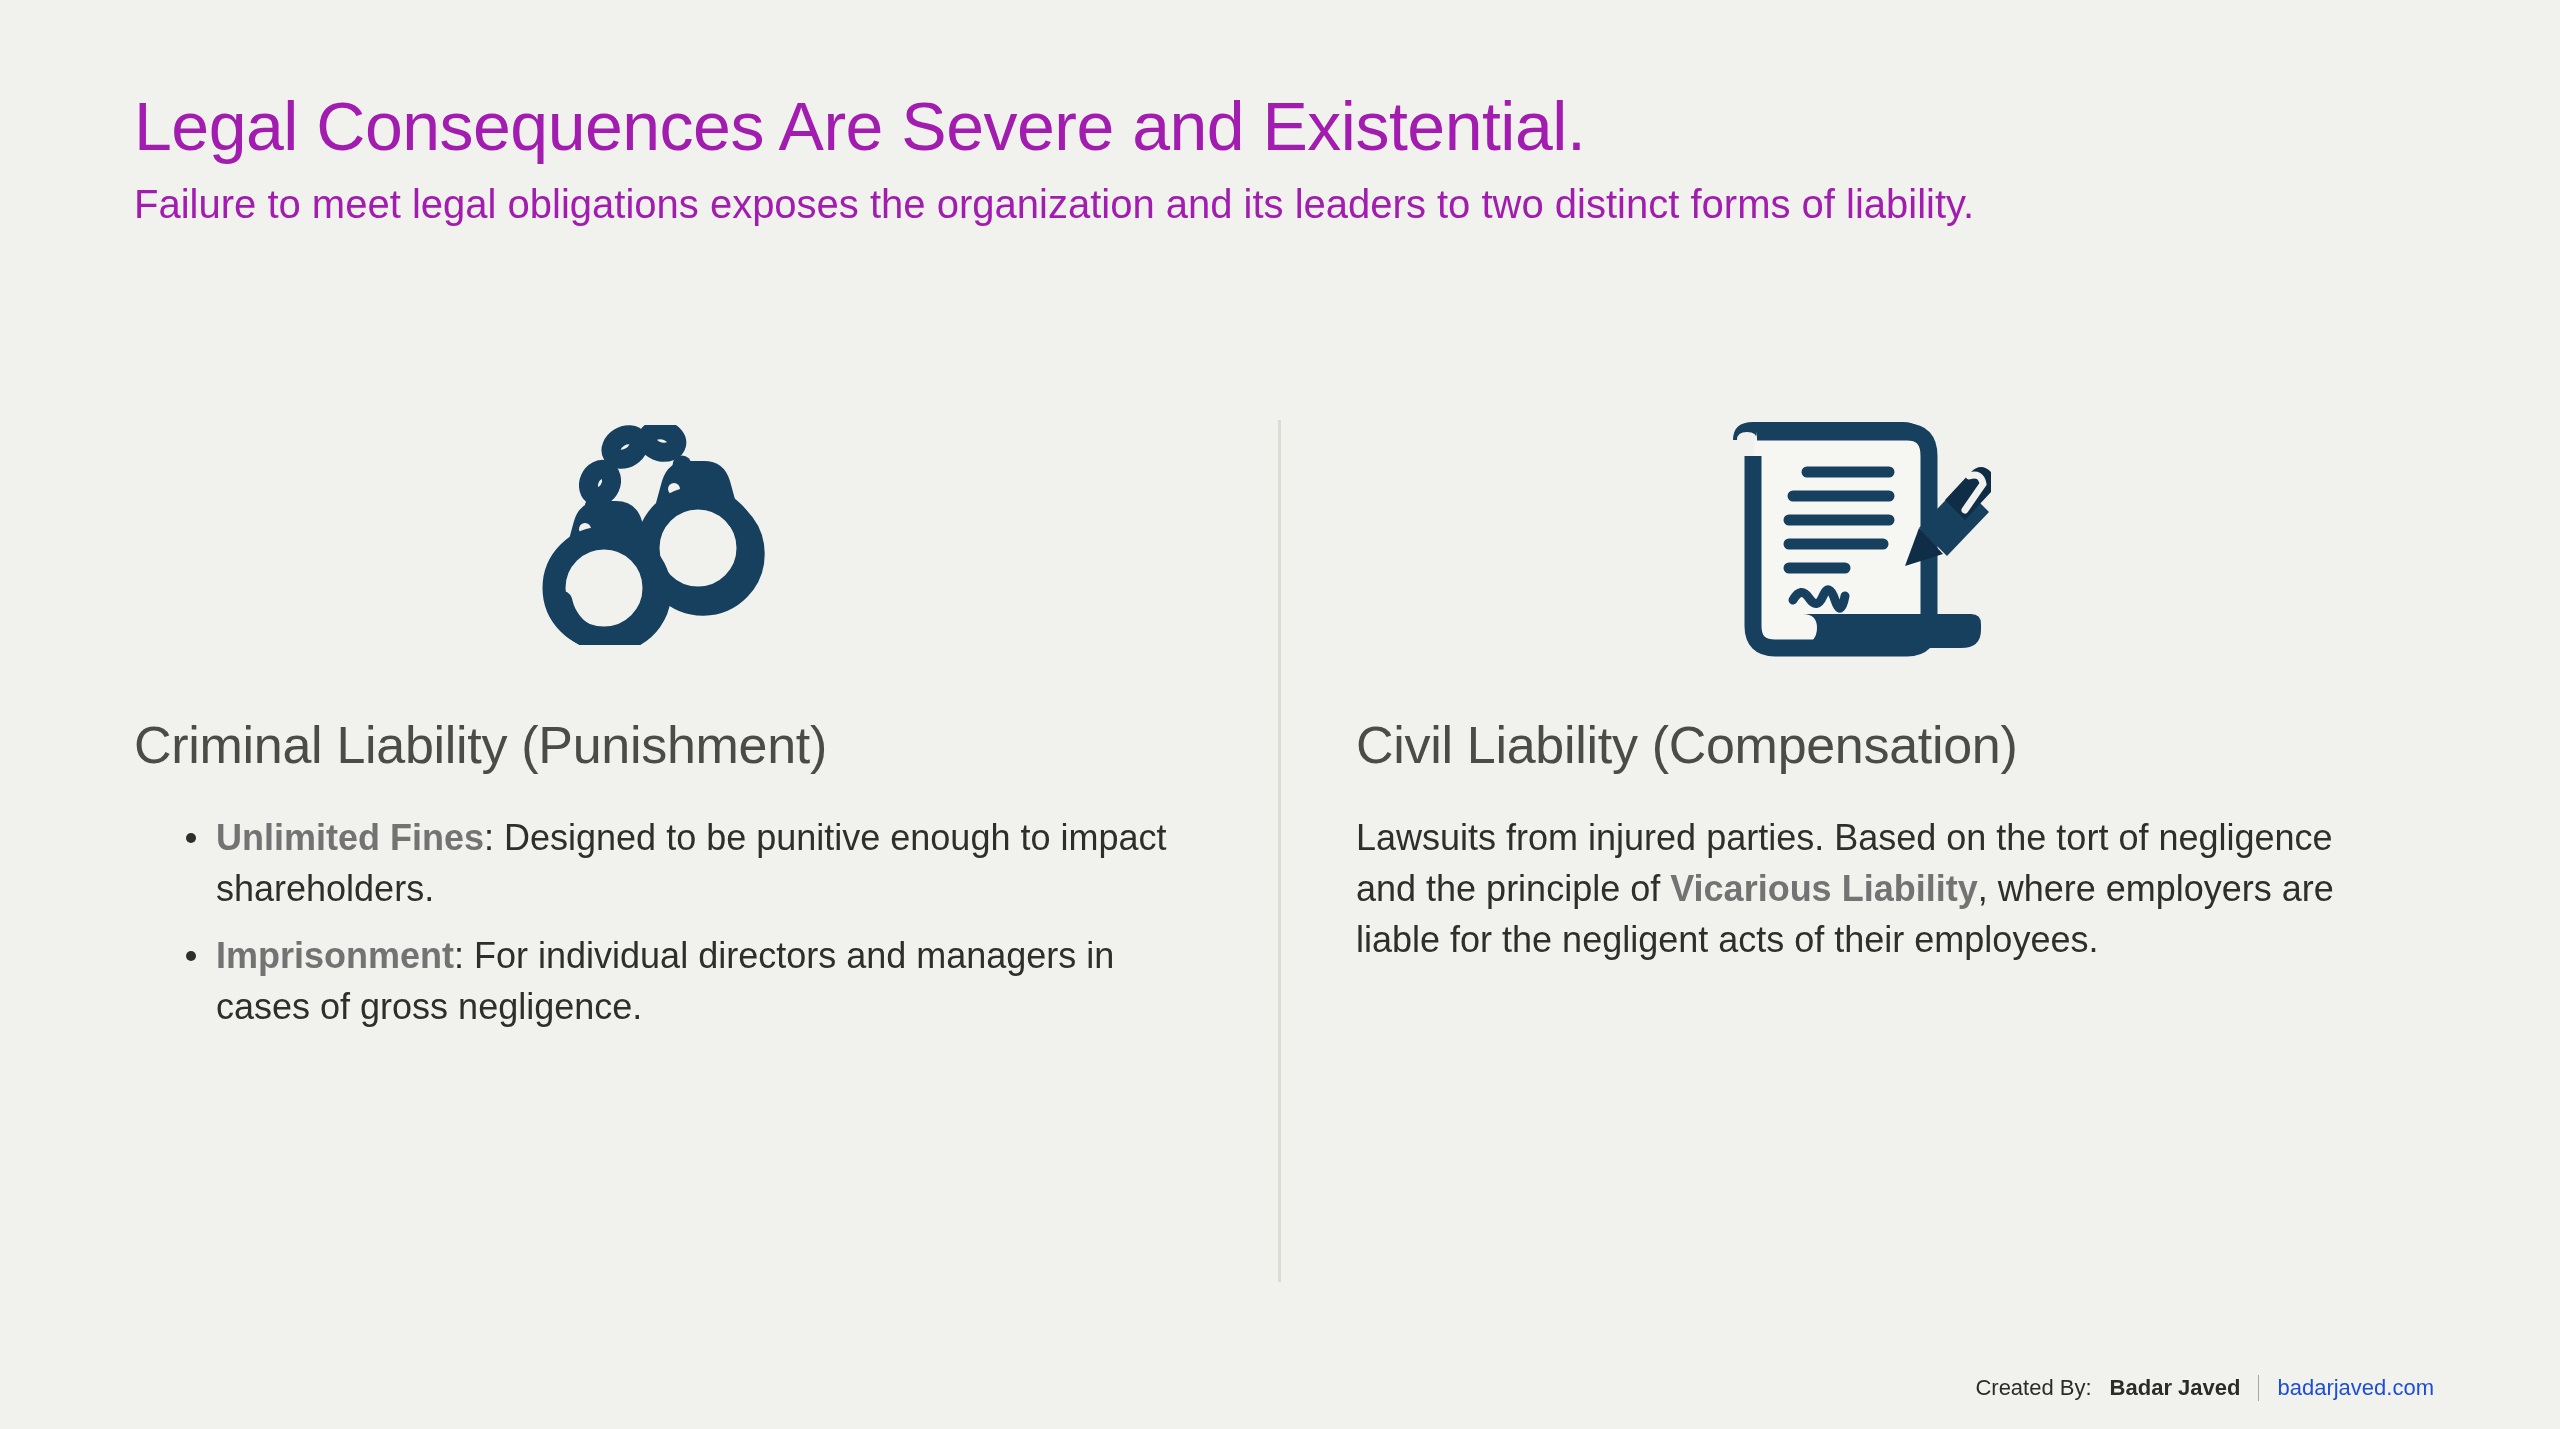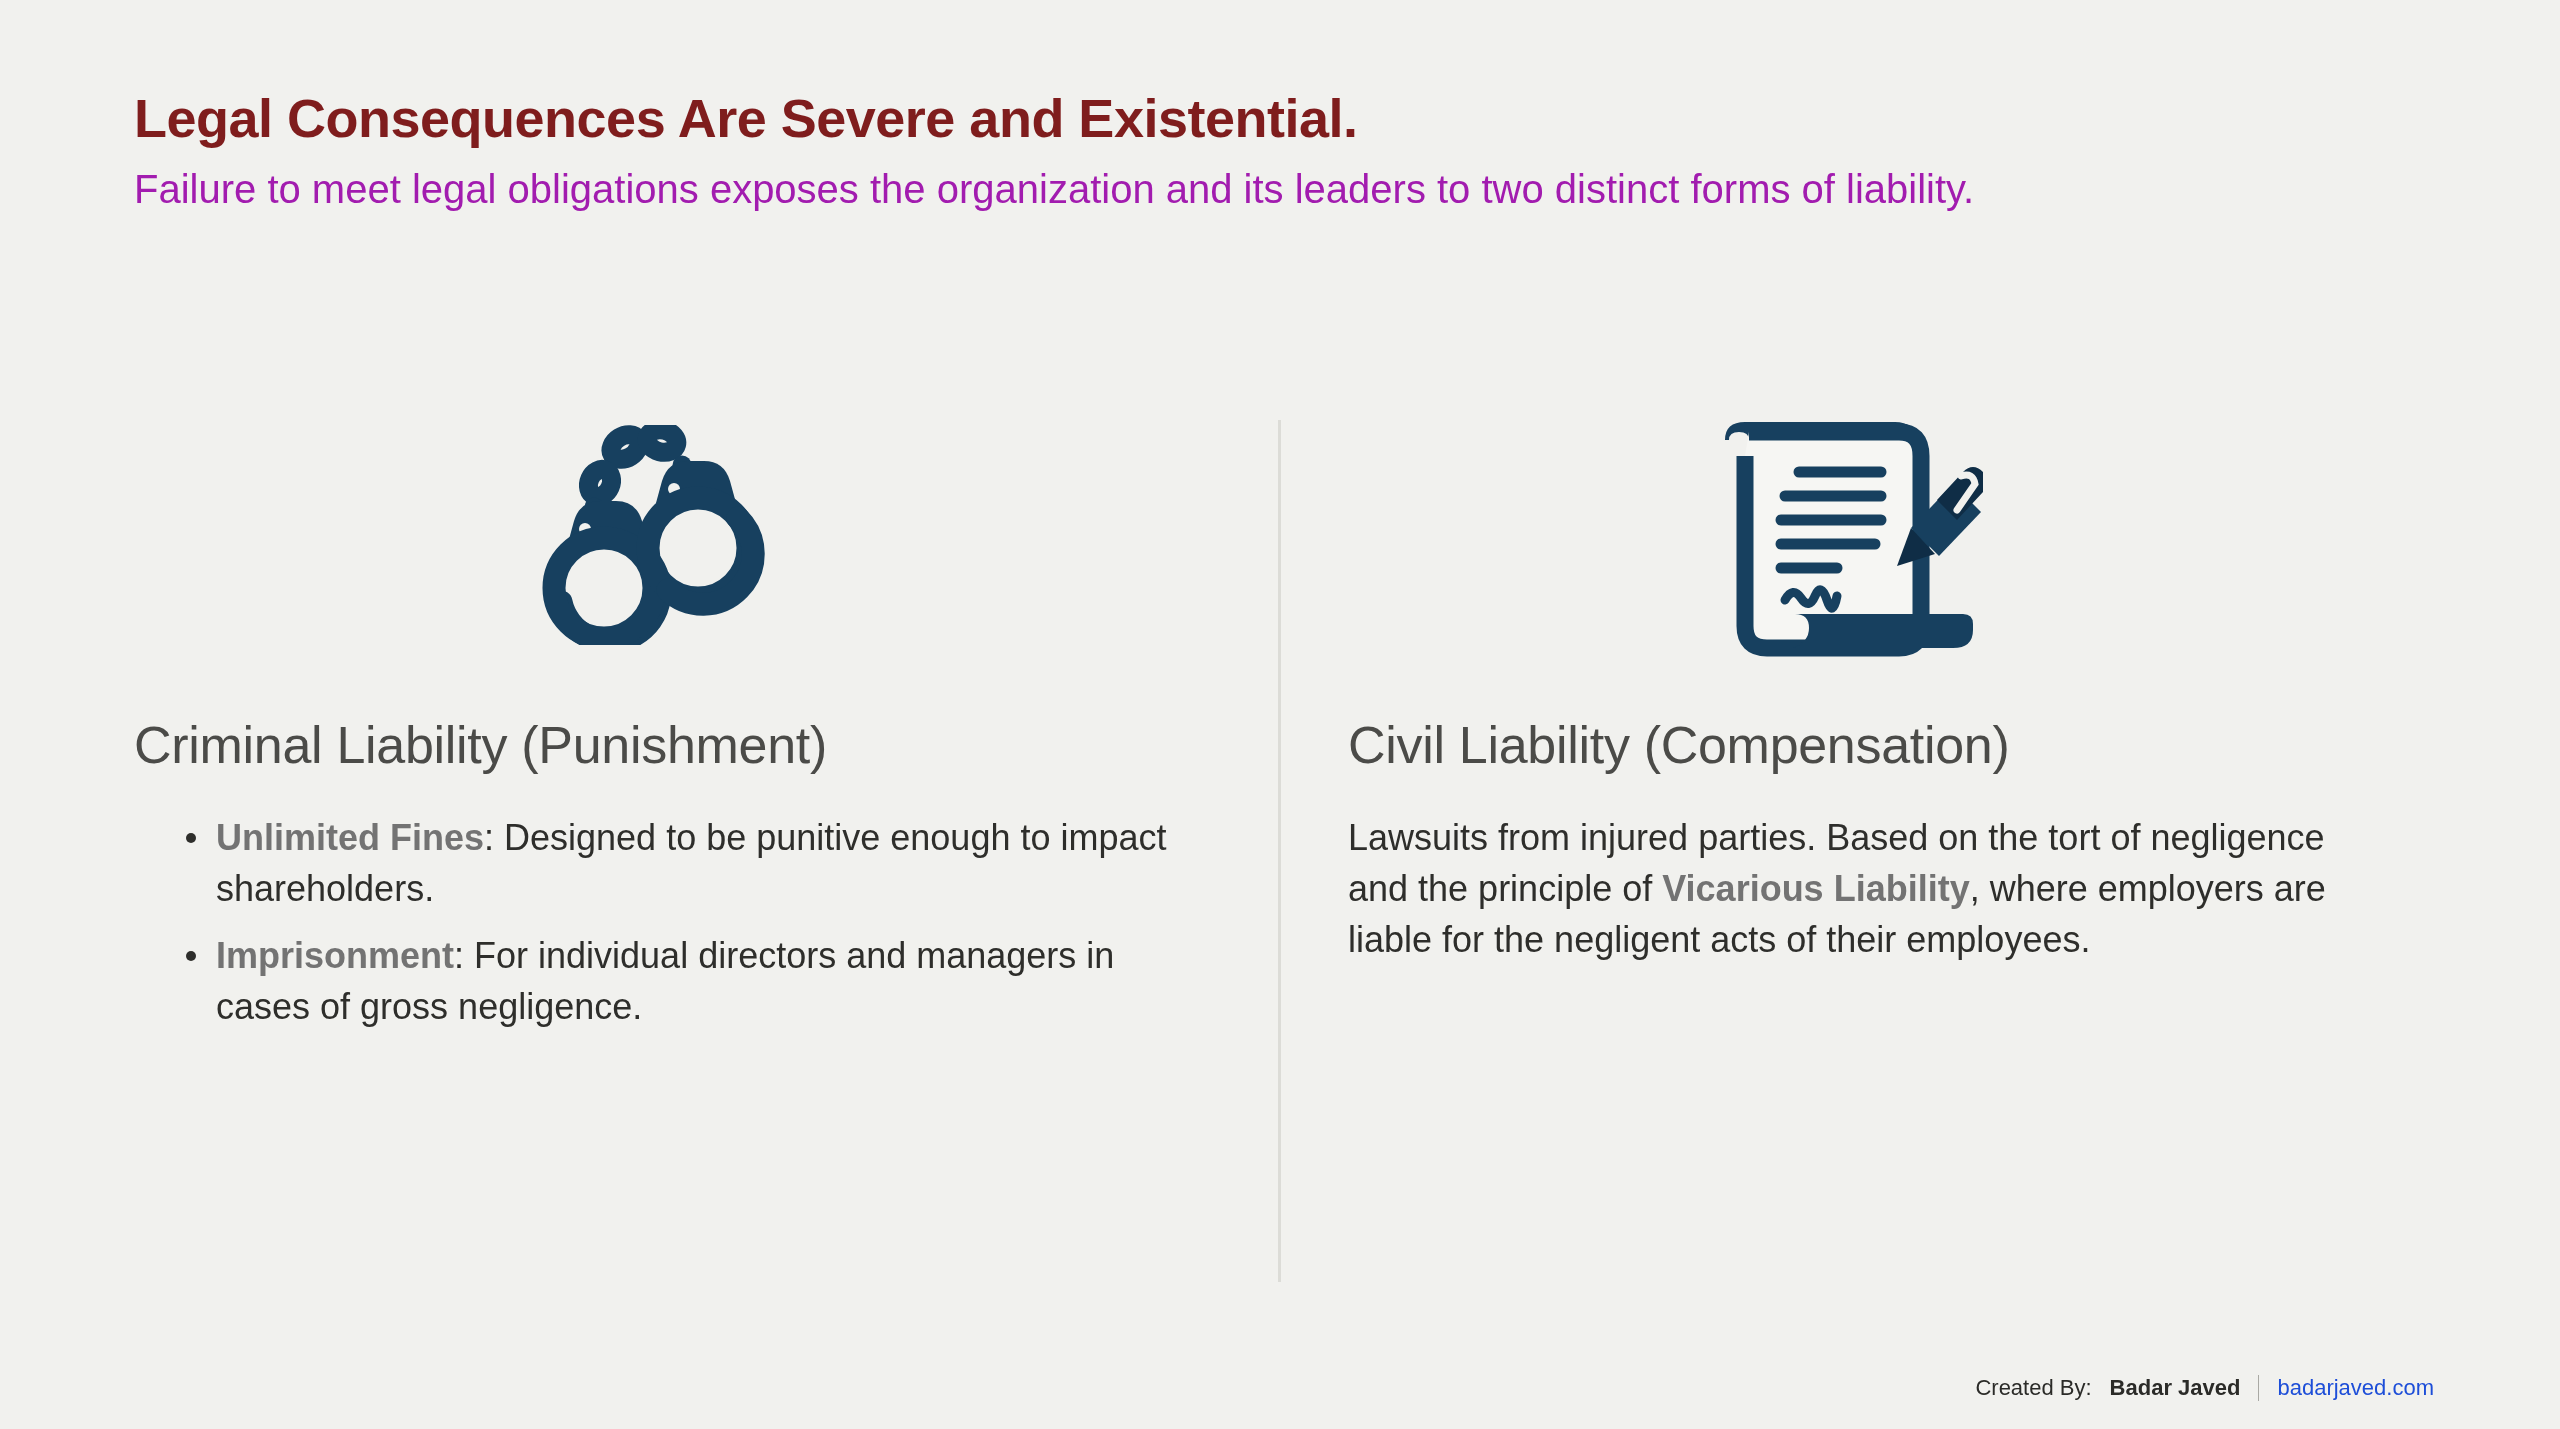--- a/index.html
+++ b/index.html
@@ -24,44 +24,45 @@
   }
 
   
   .header {
     position: absolute;
     left: 134px;
     top: 90px;
     width: 2290px;
   }
   .slide-title {
-    font-size: 54px;
-    font-weight: 700;
+    font-size: 68px;
+    font-weight: 400;
     line-height: 1.06;
     letter-spacing: -0.5px;
-    color: #7f1d1d;
+    color: #a21caf;
     margin: 0 0 16px 0;
   }
   .slide-subtitle {
     font-size: 40px;
     font-weight: 400;
     line-height: 1.32;
     color: #a21caf;
     margin: 0;
     max-width: 2270px;
   }
 
   
   .columns {
     position: absolute;
     left: 134px;
     top: 400px;
     width: 2300px;
     display: flex;
     align-items: flex-start;
+    gap: 8px;
   }
   .col {
     width: 1108px;
     box-sizing: border-box;
   }
   .col-left  { padding-right: 70px; }
   .col-right { padding-left: 106px; }
 
   .divider {
     position: absolute;

